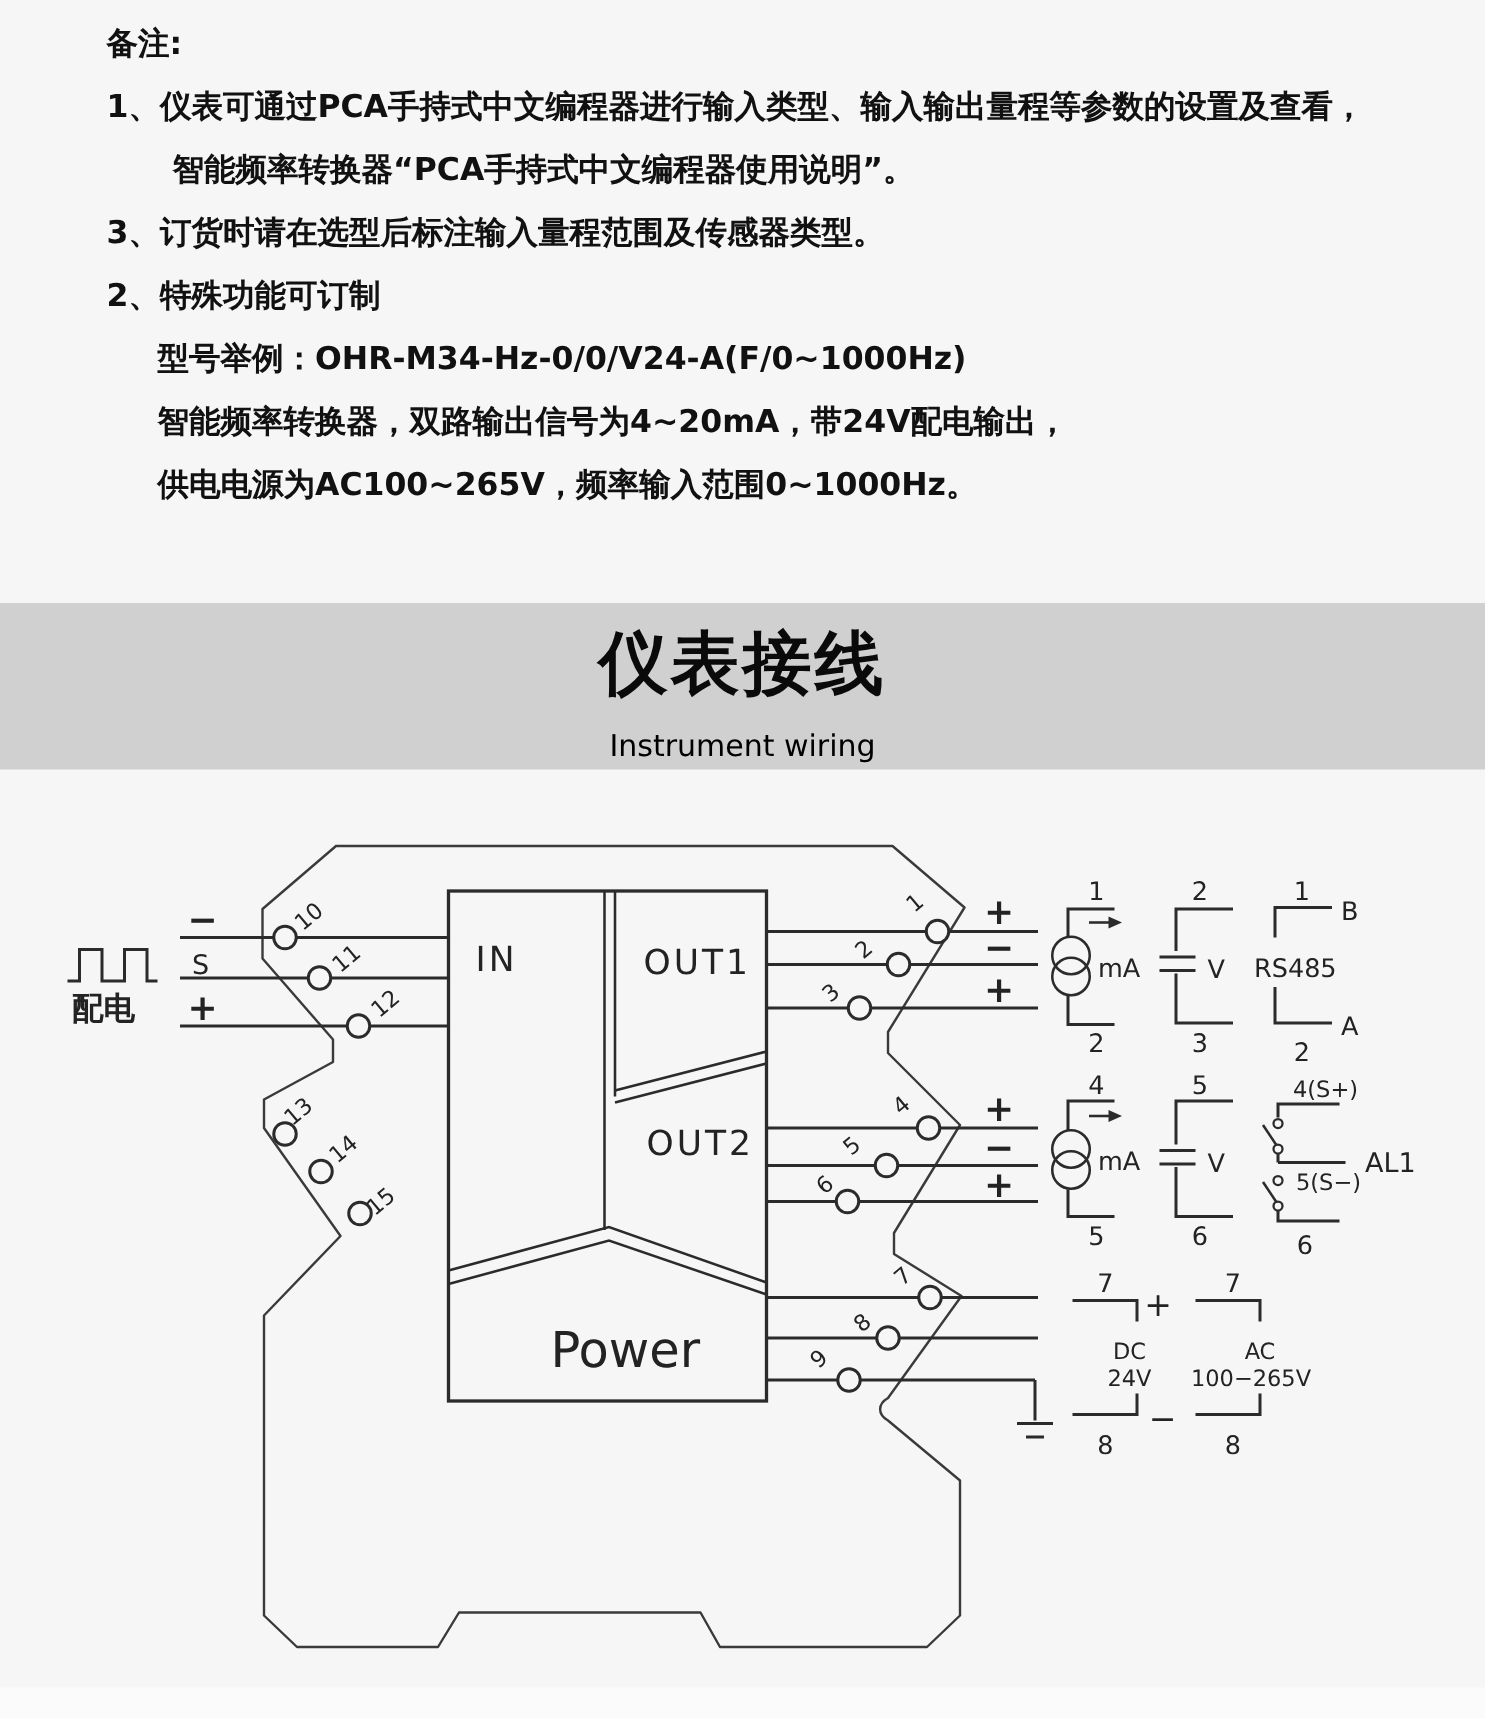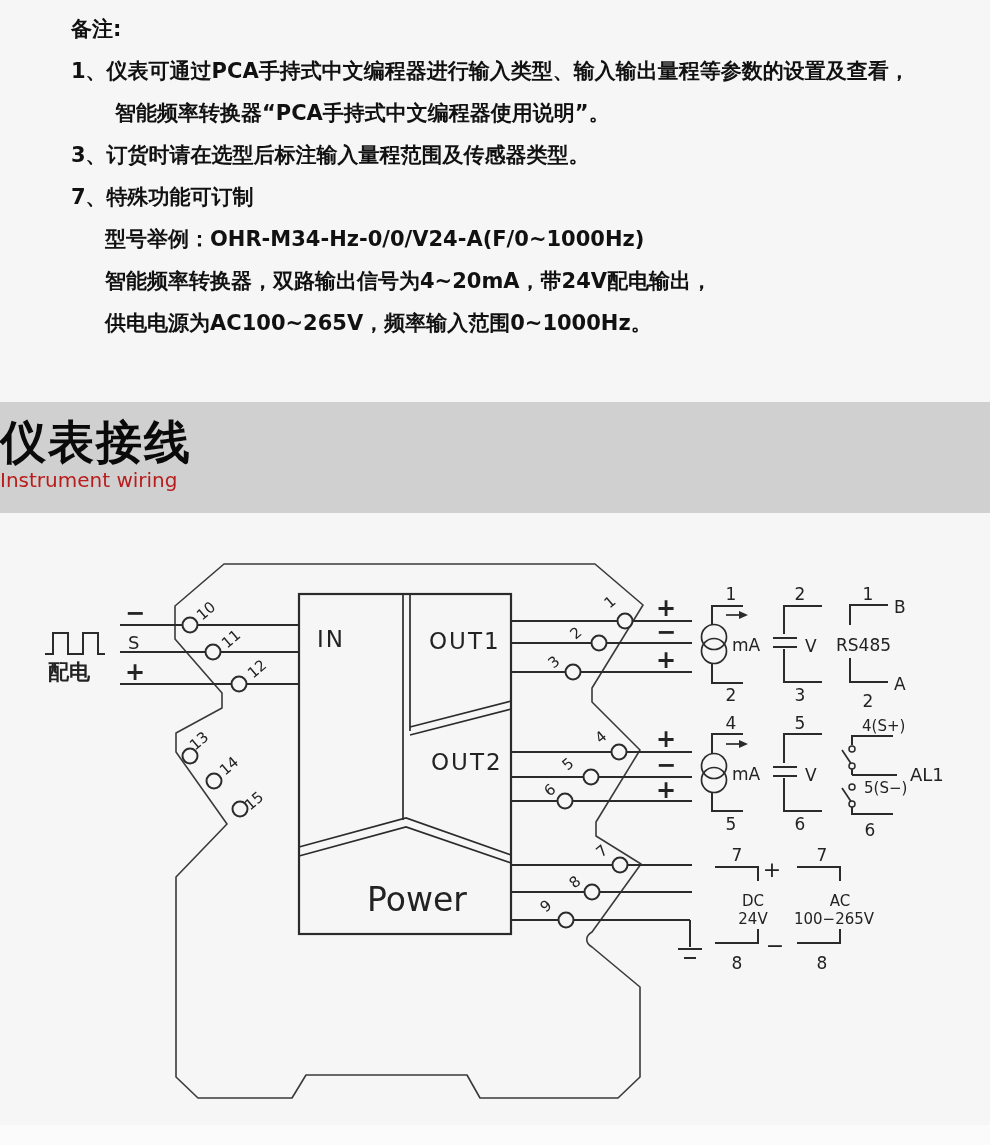--- a/index.html
+++ b/index.html
@@ -3,23 +3,23 @@
 <meta charset="utf-8">
 <style>
   html,body{margin:0;padding:0;}
   body{width:990px;height:1145px;position:relative;background:#f6f6f6;
        font-family:"DejaVu Sans","Liberation Sans",sans-serif;color:#1d1d1d;overflow:hidden;}
   .notes{position:absolute;left:28px;top:8px;width:945px;
          font-size:21px;font-weight:bold;line-height:42px;color:#111;}
   .nline{white-space:nowrap;margin-left:43px;}
   .ind1{padding-left:34px;}
   .ind2{padding-left:44px;}
-  .banner{position:absolute;left:0;top:402px;width:990px;height:111px;background:#d0d0d0;}
+  .banner{position:absolute;left:0;top:402px;width:990px;height:111px;background:#d0d0d0;text-align:center;}
   .banner-title{font-size:46px;font-weight:bold;color:#0a0a0a;line-height:1;margin-top:17px;letter-spacing:2px;}
-  .banner-sub{font-size:20px;color:#b91c1c;line-height:1;margin-top:5px;}
+  .banner-sub{font-size:20px;color:#000000;line-height:1;margin-top:22px;}
   svg{position:absolute;left:0;top:0;}
   svg text{fill:#232323;}
   .ln{stroke:#2b2b2b;stroke-width:2;fill:none;}
   .thin{stroke:#2b2b2b;stroke-width:1.7;fill:none;}
   .outline{stroke:#3a3a3a;stroke-width:1.6;fill:none;stroke-linejoin:round;}
   .boxln{stroke:#2b2b2b;stroke-width:2.2;fill:none;}
   .term{fill:#f6f6f6;stroke:#2b2b2b;stroke-width:2;}
   .sc{fill:#f6f6f6;stroke:#2b2b2b;stroke-width:1.5;}
   .tnum{font-size:15px;}
   .t17{font-size:17px;}
@@ -33,21 +33,21 @@
   .bstrip{position:absolute;left:0;top:1125px;width:990px;height:20px;background:#fbfbfb;}
 </style>
 </head>
 <body>
 
 <div class="notes">
   <div class="nline">备注:</div>
   <div class="nline">1、仪表可通过PCA手持式中文编程器进行输入类型、输入输出量程等参数的设置及查看，</div>
   <div class="nline ind2">智能频率转换器“PCA手持式中文编程器使用说明”。</div>
   <div class="nline">3、订货时请在选型后标注输入量程范围及传感器类型。</div>
-  <div class="nline">7、特殊功能可订制</div>
+  <div class="nline">2、特殊功能可订制</div>
   <div class="nline ind1">型号举例：OHR-M34-Hz-0/0/V24-A(F/0~1000Hz)</div>
   <div class="nline ind1">智能频率转换器，双路输出信号为4~20mA，带24V配电输出，</div>
   <div class="nline ind1">供电电源为AC100~265V，频率输入范围0~1000Hz。</div>
 </div>
 
 <div class="banner">
   <div class="banner-title">仪表接线</div>
   <div class="banner-sub">Instrument wiring</div>
 </div>
 

